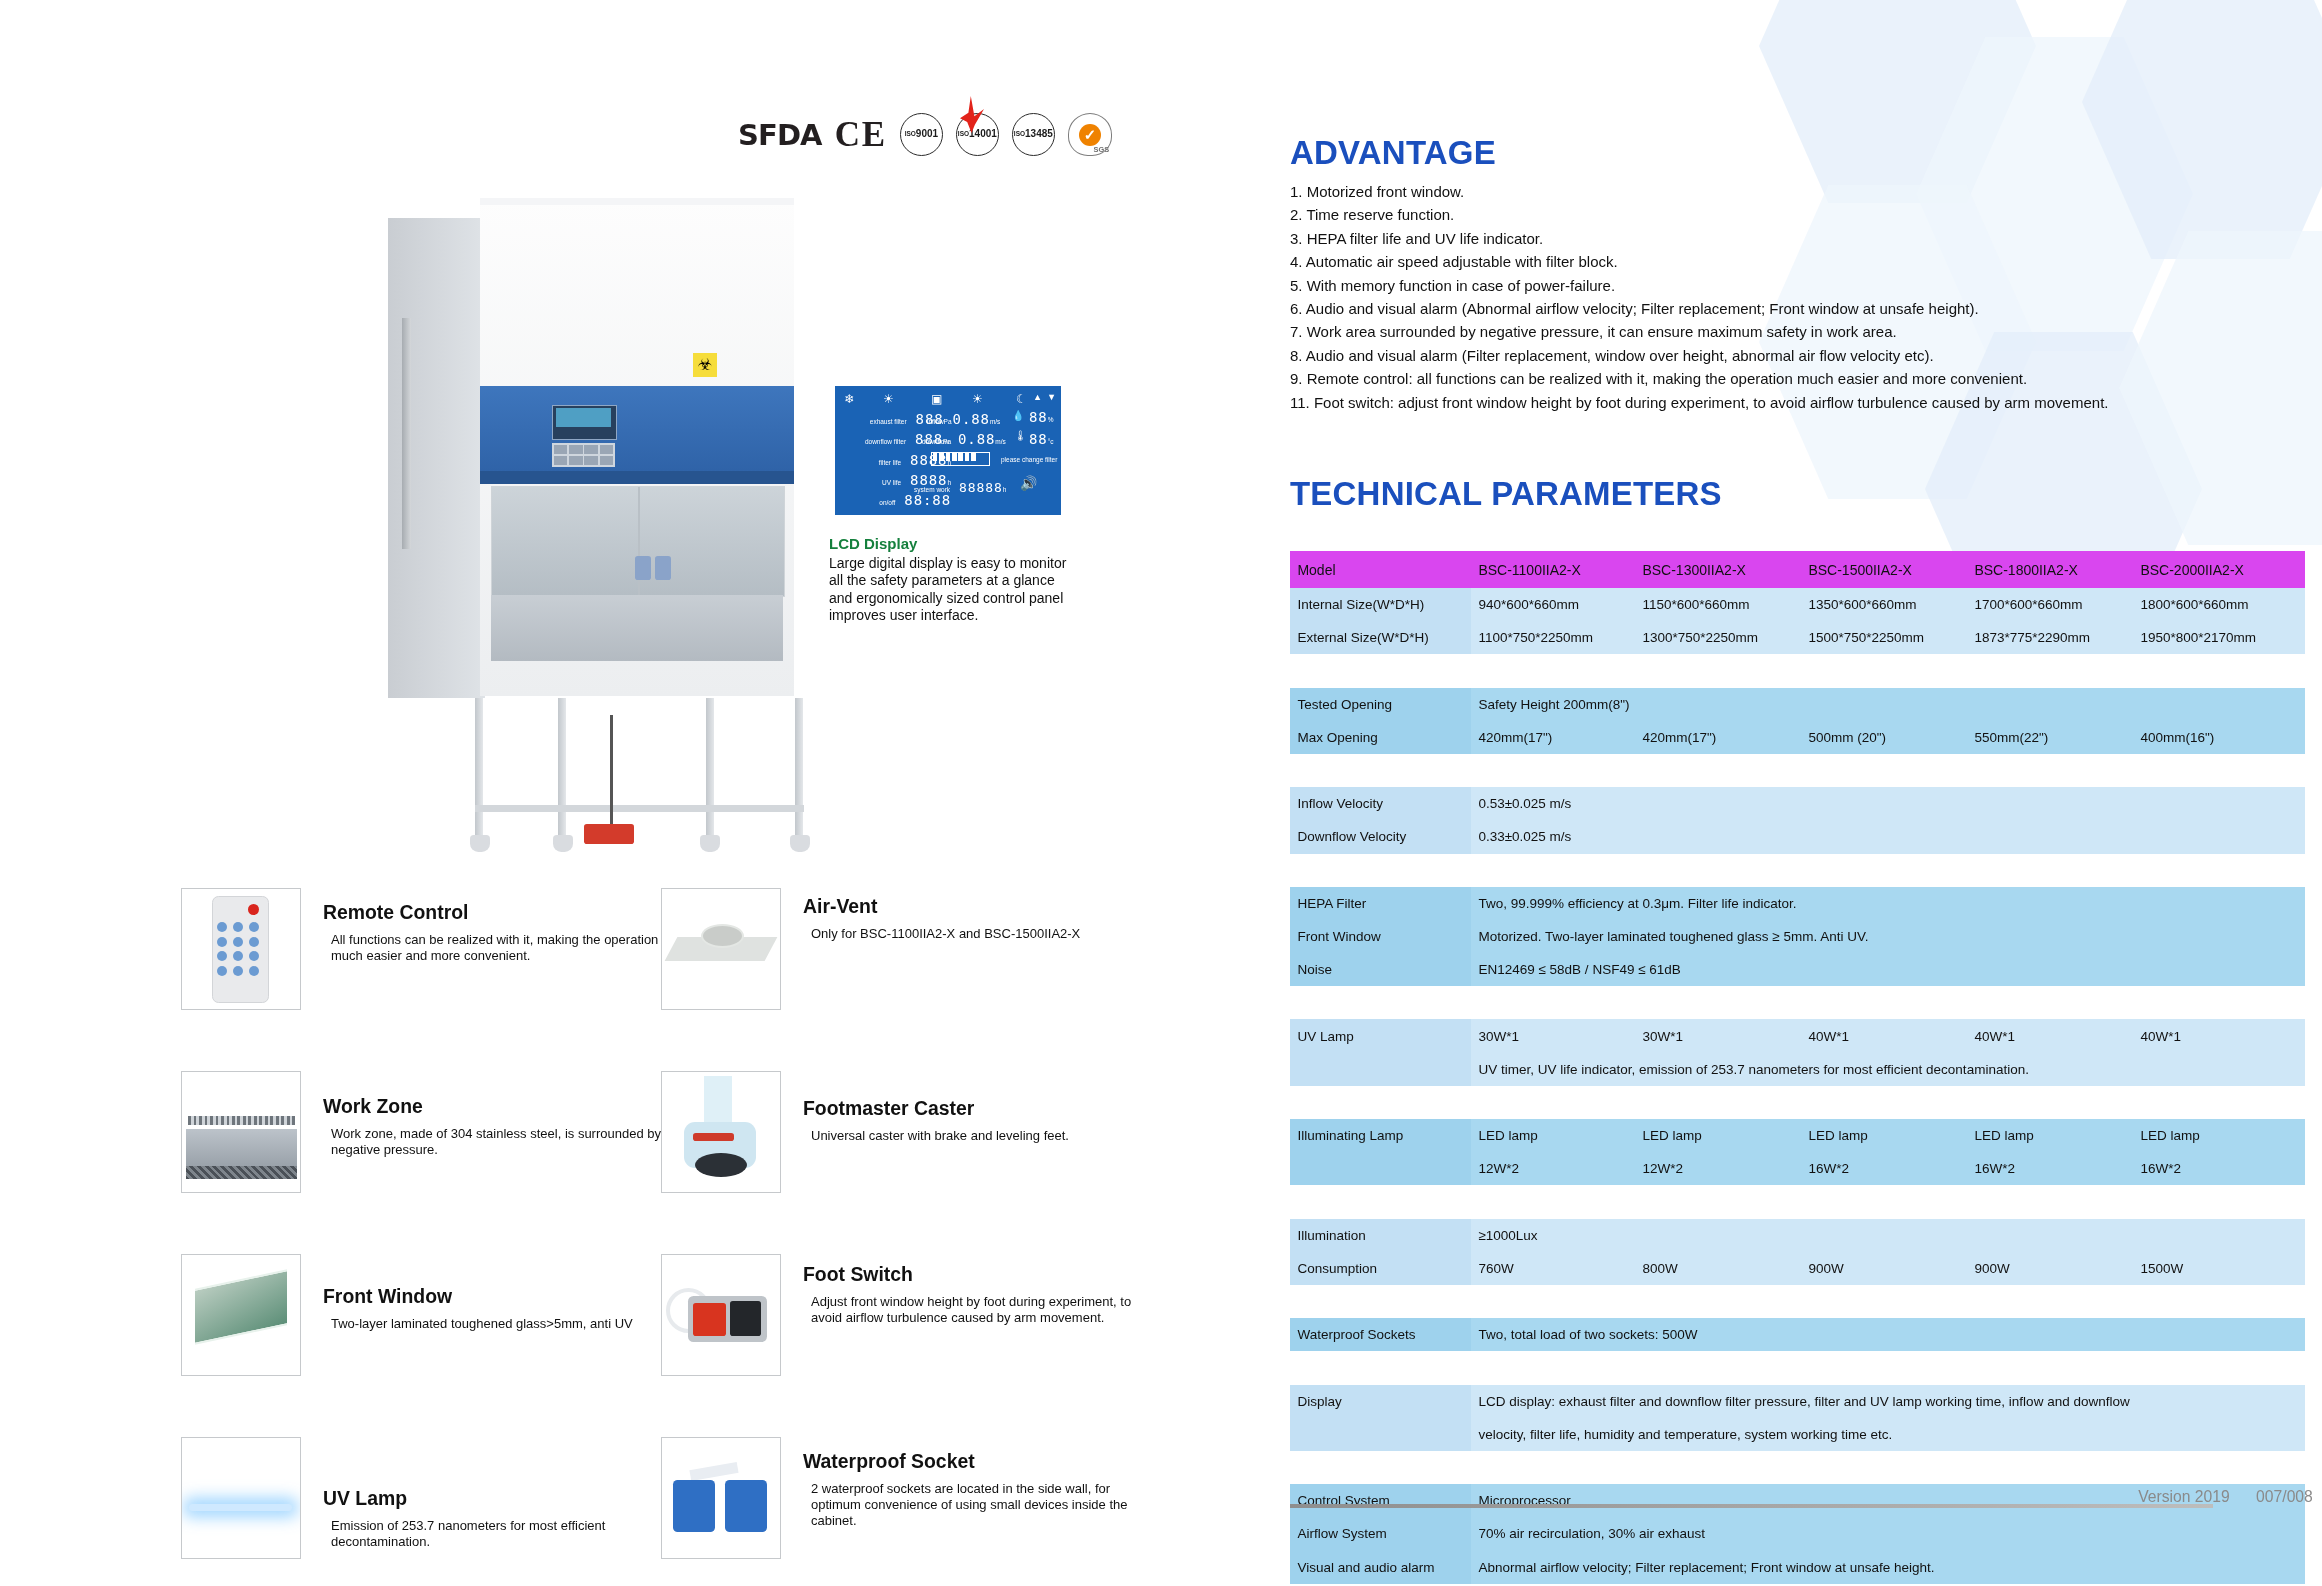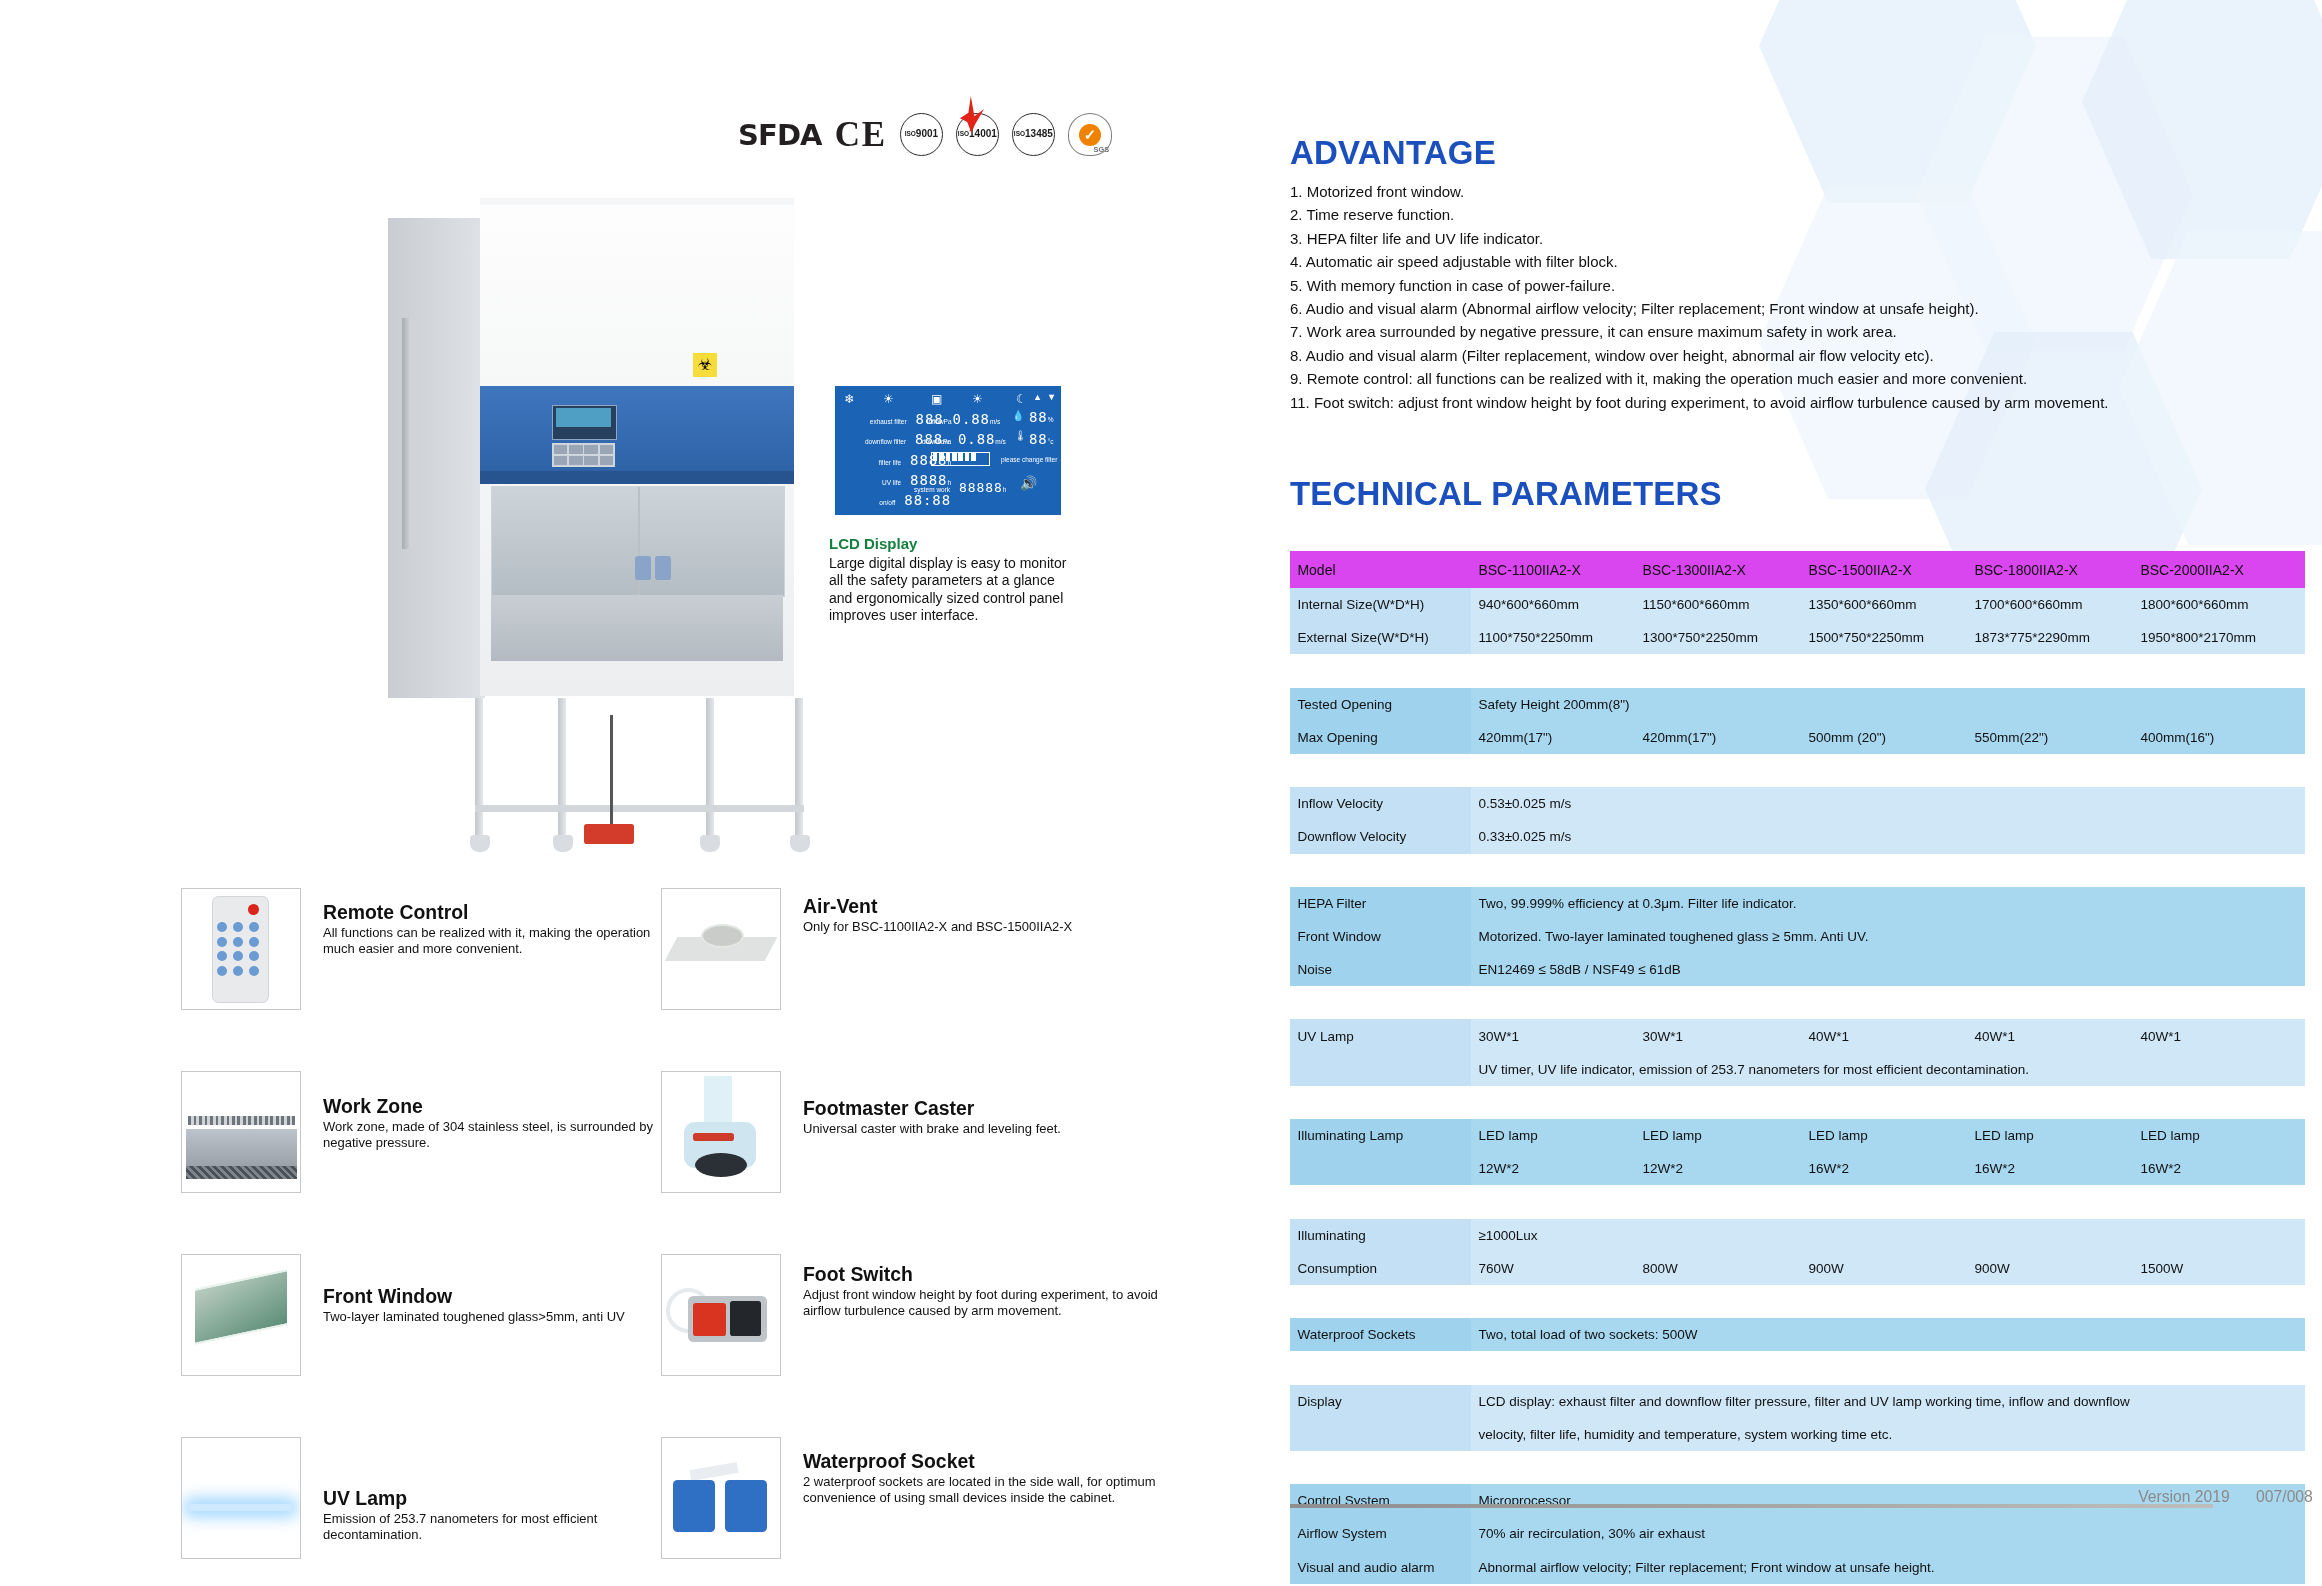--- a/index.html
+++ b/index.html
@@ -79,21 +79,21 @@
   .banner-edge{position:absolute;left:402px;top:318px;width:9.2px;height:231px;
                background:linear-gradient(90deg,#a7acb1,#d4d7da);}
 
   
   .features{position:absolute;left:181px;top:888px;width:1071px;}
   .feat-col{position:absolute;width:517px;}
   .feat{position:relative;height:148px;margin-bottom:35px;}
   .feat .thumb{position:absolute;left:0;top:0;width:118px;height:120px;border:0.9px solid #c6c9cc;background:#fff;overflow:hidden;}
   .feat .txt{position:absolute;left:142px;top:13px;width:360px;}
   .feat h4{margin:0 0 0.9px 0;font-size:19.4px;font-weight:bold;color:#111;}
-  .feat p{margin:0;font-size:13px;line-height:16px;color:#111;}
+  .feat p{margin:8px;font-size:13px;line-height:16px;color:#111;}
 
   
   .t-remote{background:#f2f3f5;position:relative;}
   .t-remote .body{position:absolute;left:29.5px;top:7.4px;width:55px;height:105px;background:#e9eaec;border-radius:6.5px;border:0.9px solid #d3d5d8;}
   .t-remote .pw{position:absolute;left:66px;top:14.8px;width:11px;height:11px;border-radius:50%;background:#d9251d;}
   .t-remote .grid{position:absolute;left:35px;top:33px;width:44px;display:grid;grid-template-columns:repeat(3,1fr);gap:4.6px;}
   .t-remote .grid i{width:10px;height:10px;border-radius:50%;background:#6b9bd2;display:block;}
   .t-work{background:linear-gradient(180deg,#d3d8dd,#aab2ba);position:relative;}
   .t-work .slot{position:absolute;left:5.5px;top:44px;width:107px;height:9.2px;background:repeating-linear-gradient(90deg,#6e757c 0 2.8px,#cfd4d9 2.8px 5.5px);}
   .t-work .deck{position:absolute;left:3.7px;top:57px;width:111px;height:37px;background:linear-gradient(180deg,#bcc3ca,#9aa2aa);}
@@ -515,21 +515,21 @@
           <td>12W*2</td>
           <td>12W*2</td>
           <td>16W*2</td>
           <td>16W*2</td>
           <td>16W*2</td>
         </tr>
         <tr class="spacer">
           <td colspan="6"></td>
         </tr>
         <tr class="bandA">
-          <td class="lbl">Illuminating</td>
+          <td class="lbl">Illumination</td>
           <td colspan="5">≥1000Lux</td>
         </tr>
         <tr class="bandA">
           <td class="lbl">Consumption</td>
           <td>760W</td>
           <td>800W</td>
           <td>900W</td>
           <td>900W</td>
           <td>1500W</td>
         </tr>

